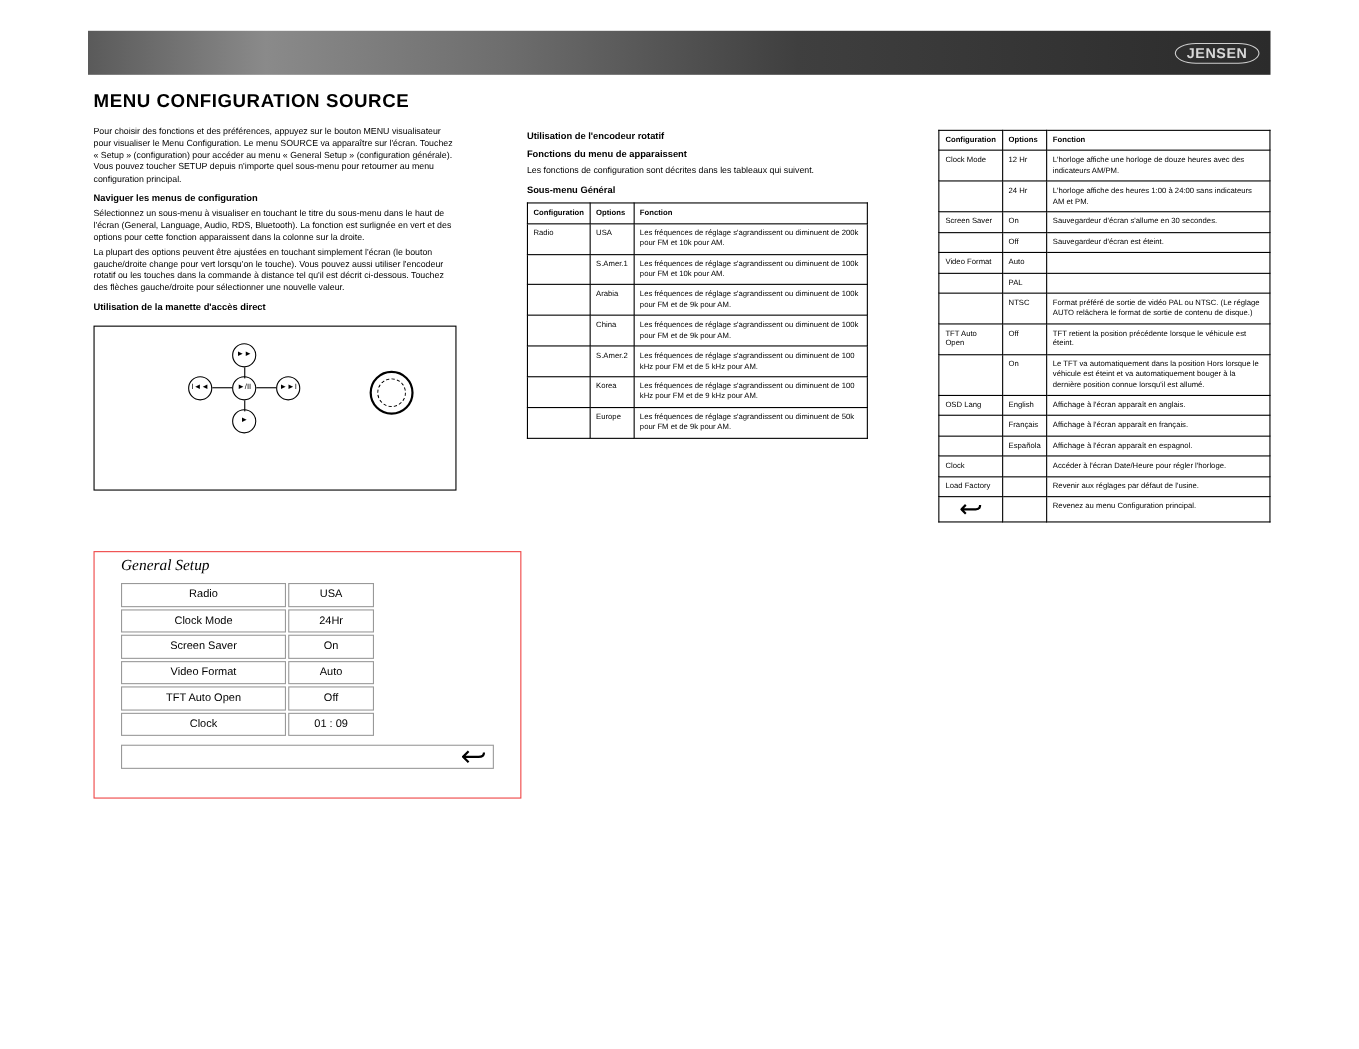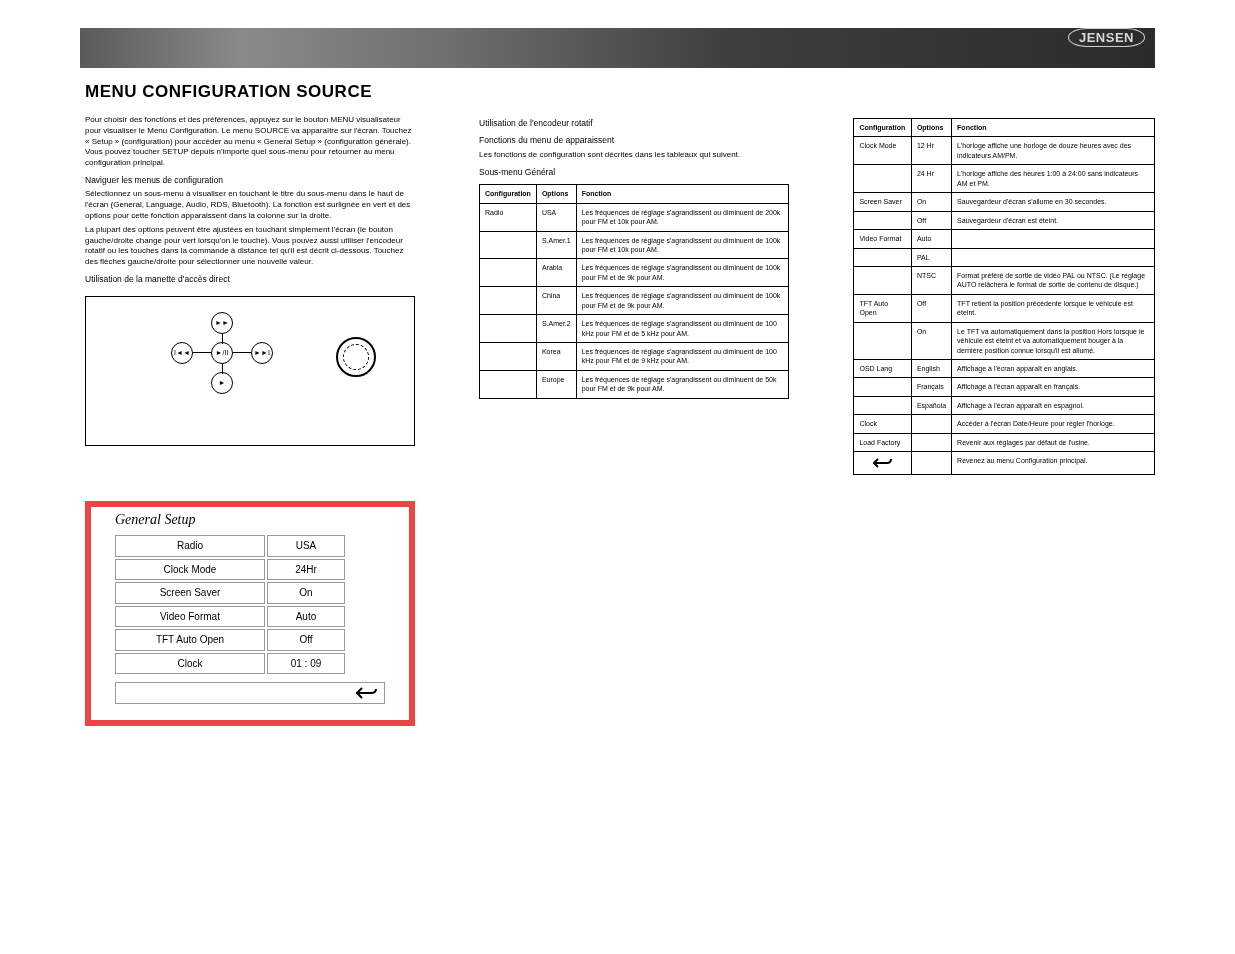--- a/index.html
+++ b/index.html
@@ -3,21 +3,21 @@
 <meta charset="utf-8">
 <style>
 * { box-sizing: border-box; margin: 0; padding: 0; }
 body { font-family: Arial, Helvetica, sans-serif; background: #fff; width: 1235px; }
 
 .banner {
   height: 40px;
   margin: 28px 80px 0 80px;
   background: linear-gradient(90deg, #5a5a5a 0%, #8a8a8a 15%, #6e6e6e 35%, #3f3f3f 60%, #2b2b2b 100%);
   position: relative;
-  display: flex; align-items: flex-start; justify-content: flex-end;
+  display: flex; align-items: center; justify-content: flex-end;
   padding-right: 10px;
 }
 .logo {
   border: 1.5px solid #d0d0d0;
   border-radius: 50% / 100%;
   padding: 1px 10px;
   color: #d8d8d8;
   font-weight: 900;
   font-size: 13px;
   letter-spacing: .5px;
@@ -33,21 +33,21 @@
 .columns {
   display: flex;
   padding: 10px 80px 30px 85px;
   gap: 64px;
 }
 .col { font-size: 8px; line-height: 1.35; }
 .col1 { width: 330px; }
 .col2 { width: 350px; }
 .col3 { width: 340px; }
 
-.col h3 { font-size: 8.5px; font-weight: normal; margin: 6px 0 3px; }
+.col h3 { font-size: 8.5px; font-weight: bold; margin: 6px 0 3px; }
 .col p { margin: 3px 0; }
 
 
 .controls-box {
   width: 330px; height: 150px;
   border: 1px solid #000;
   margin-top: 10px;
   position: relative;
 }
 .dpad { position: absolute; left: 125px; top: 45px; }
@@ -71,22 +71,22 @@
   position:absolute; left:250px; top:40px;
   width:40px; height:40px; border:2.5px solid #000; border-radius:50%;
 }
 .knob::before {
   content:""; position:absolute; inset:5px;
   border:1.5px dashed #000; border-radius:50%;
 }
 
 
 .shot {
-  width: 330px; height: 225px;
-  border: 6px solid #ef4444;
+  width: 389px; height: 225px;
+  border: 1px solid #ef4444;
   margin-top: 55px;
   padding: 4px 24px 8px;
   position: relative;
 }
 .shot-title { font-style: italic; font-family: Georgia, serif; font-size: 14px; margin-bottom: 6px; }
 .shot-row { display: flex; margin-bottom: 2px; }
 .shot-row .lab, .shot-row .val {
   border: 1px solid #999; font-size: 10px; padding: 3px 0; text-align: center;
 }
 .shot-row .lab { width: 150px; }

